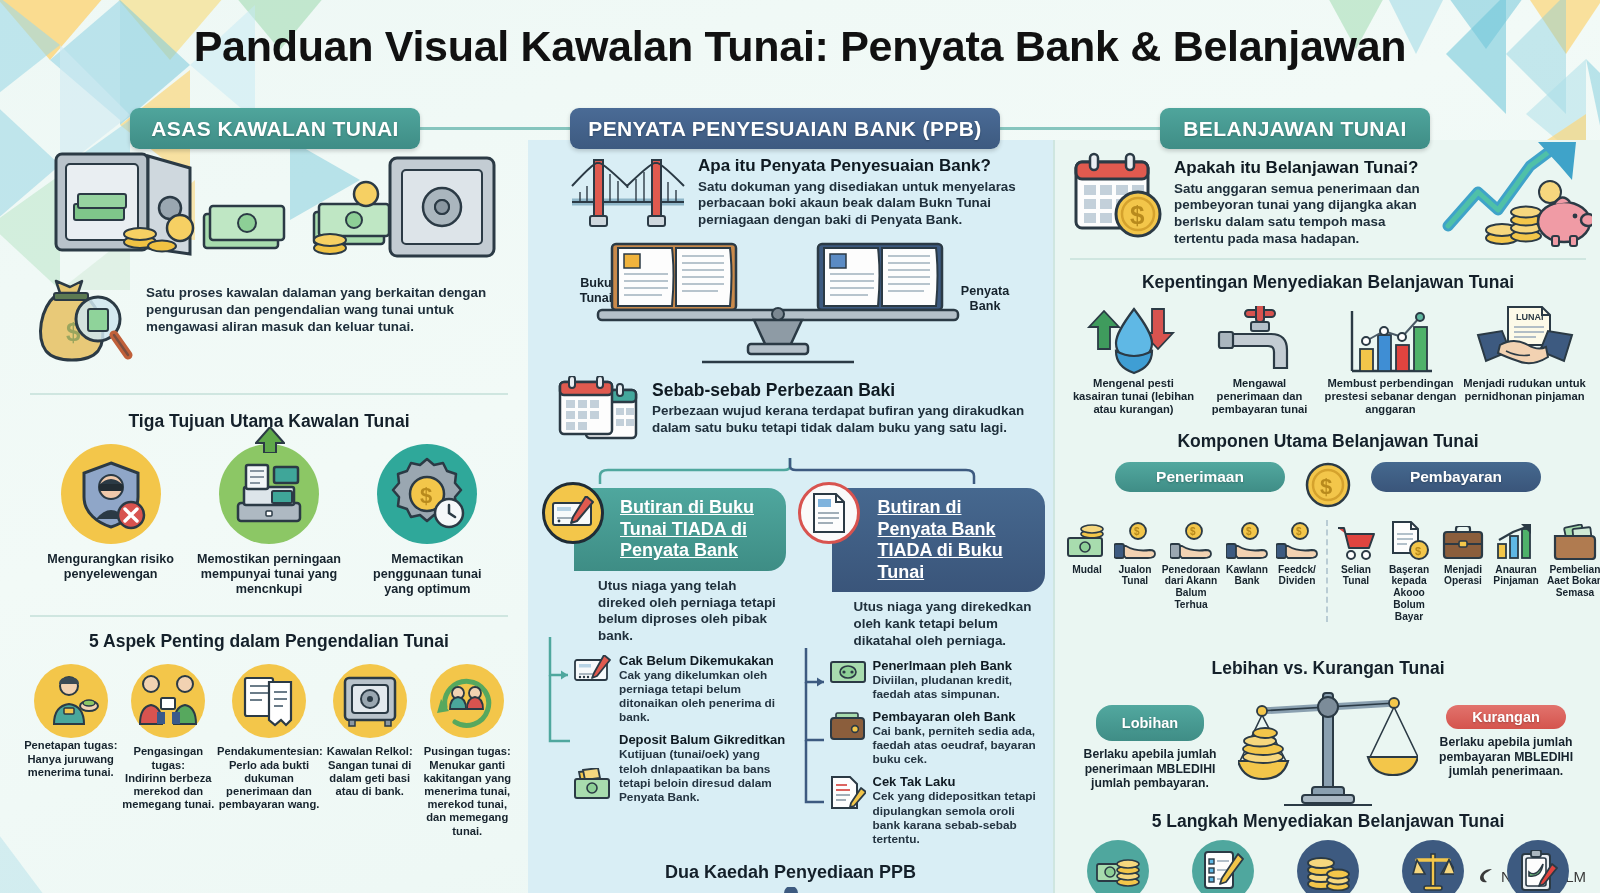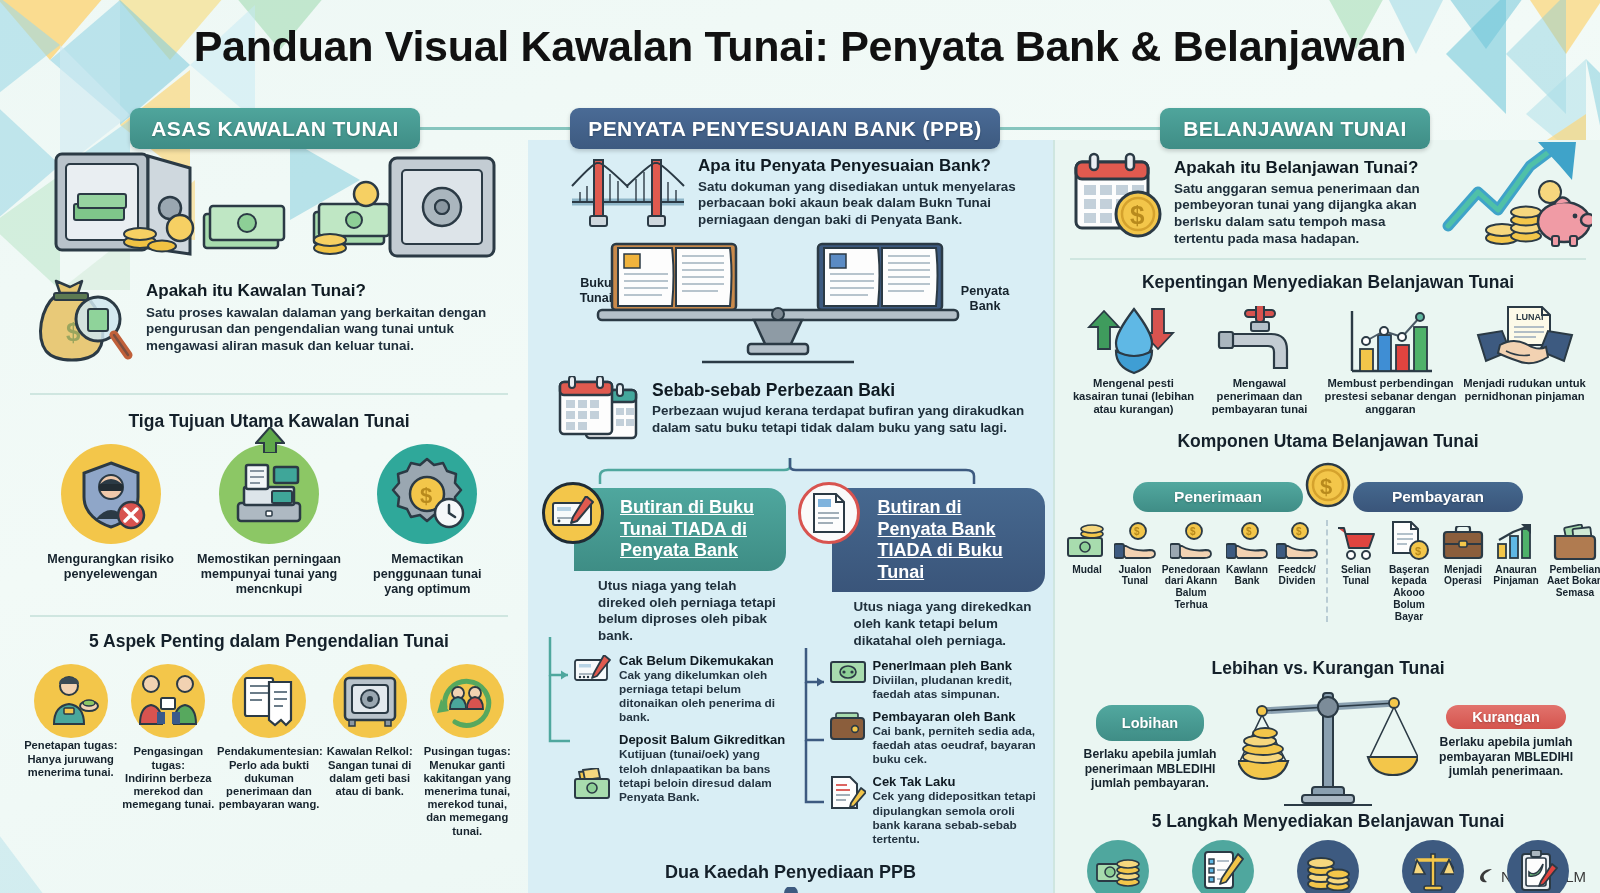--- a/index.html
+++ b/index.html
@@ -190,21 +190,20 @@
           <path d="M26 20 C10 34 6 62 16 76 C26 88 58 88 68 76 C78 62 72 34 54 20 Z" fill="#e8c978" stroke="#2b3a45" stroke-width="3"></path>
           <rect x="24" y="18" width="34" height="7" rx="2" fill="#5c7a52" stroke="#2b3a45" stroke-width="2"></rect>
           <text x="36" y="66" font-size="26" font-weight="bold" fill="#9aa55e" font-family="Liberation Sans,sans-serif">$</text>
           <circle cx="68" cy="44" r="22" fill="#cfe6ee" fill-opacity=".85" stroke="#2b3a45" stroke-width="3"></circle>
           <rect x="58" y="34" width="20" height="22" rx="2" fill="#8fd39a" stroke="#2b3a45" stroke-width="2"></rect>
           <line x1="84" y1="60" x2="98" y2="80" stroke="#c0603a" stroke-width="9" stroke-linecap="round"></line>
           <line x1="84" y1="60" x2="98" y2="80" stroke="#2b3a45" stroke-width="2.5" stroke-linecap="round" fill="none" opacity=".45"></line>
         </svg>
       </div>
       <div style="flex:1;padding-top:6px">
-        <div class="blk-title">Apakah itu Kawalan Tunai?</div>
         <div class="blk-body" style="margin-top:4px">Satu proses kawalan dalaman yang berkaitan dengan pengurusan dan pengendalian wang tunai untuk mengawasi aliran masuk dan keluar tunai.</div>
       </div>
     </div>
 
     <div class="hr" style="margin:22px 16px 0 16px"></div>
 
     <h3 class="sec" style="margin-top:16px">Tiga Tujuan Utama Kawalan Tunai</h3>
     <div style="display:flex;justify-content:space-around;margin-top:12px;padding:0 20px">
 
       <div style="width:140px">
@@ -731,21 +730,21 @@
             <path d="M24 40 q14 -8 28 0 q10 6 18 2 l2 10 q-16 10 -30 4 q-12 -4 -20 -8 z" fill="#f2d2b2" stroke="#2b3a45" stroke-width="2"></path>
             <path d="M30 46 q12 6 24 4" fill="none" stroke="#2b3a45" stroke-width="1.6"></path>
           </svg>
         </div>
         <div class="cap-sm">Menjadi rudukan untuk pernidhonan pinjaman</div>
       </div>
     </div>
 
     <h3 class="sec" style="margin-top:14px">Komponen Utama Belanjawan Tunai</h3>
 
-    <div style="display:flex;align-items:flex-end;justify-content:center;gap:2px;margin-top:10px">
+    <div style="display:flex;align-items:flex-start;justify-content:center;gap:20px;margin-top:10px">
       <div class="sub-pill" style="background:linear-gradient(180deg,#52a89f,#3f8d86);width:170px;text-align:center">Penerimaan</div>
       <div>
         <svg width="46" height="46" viewBox="0 0 46 46">
           <circle cx="23" cy="23" r="21" fill="#f3c64a" stroke="#2b3a45" stroke-width="2.5"></circle>
           <circle cx="23" cy="23" r="15" fill="none" stroke="#d5a22d" stroke-width="2.5"></circle>
           <text x="15" y="32" font-size="22" font-weight="bold" fill="#b88a1d" font-family="Liberation Sans,sans-serif">$</text>
         </svg>
       </div>
       <div class="sub-pill" style="background:linear-gradient(180deg,#45698f,#3a557a);width:170px;text-align:center">Pembayaran</div>
     </div>

